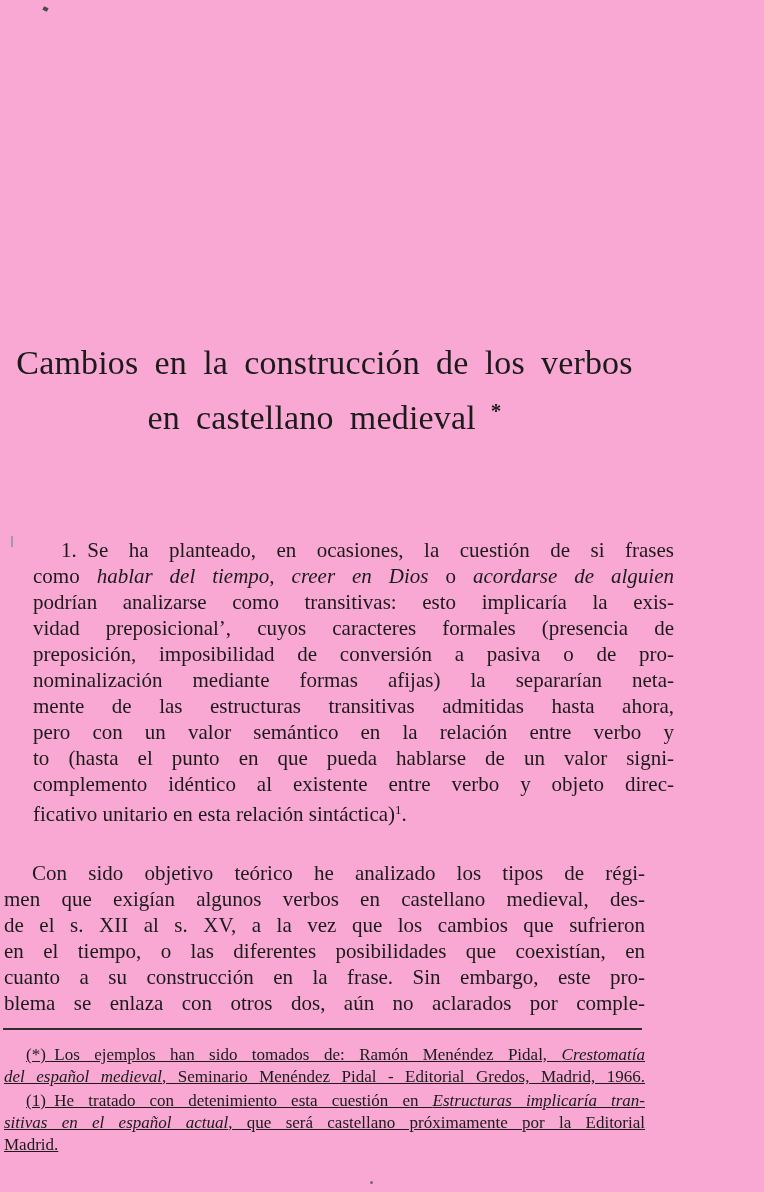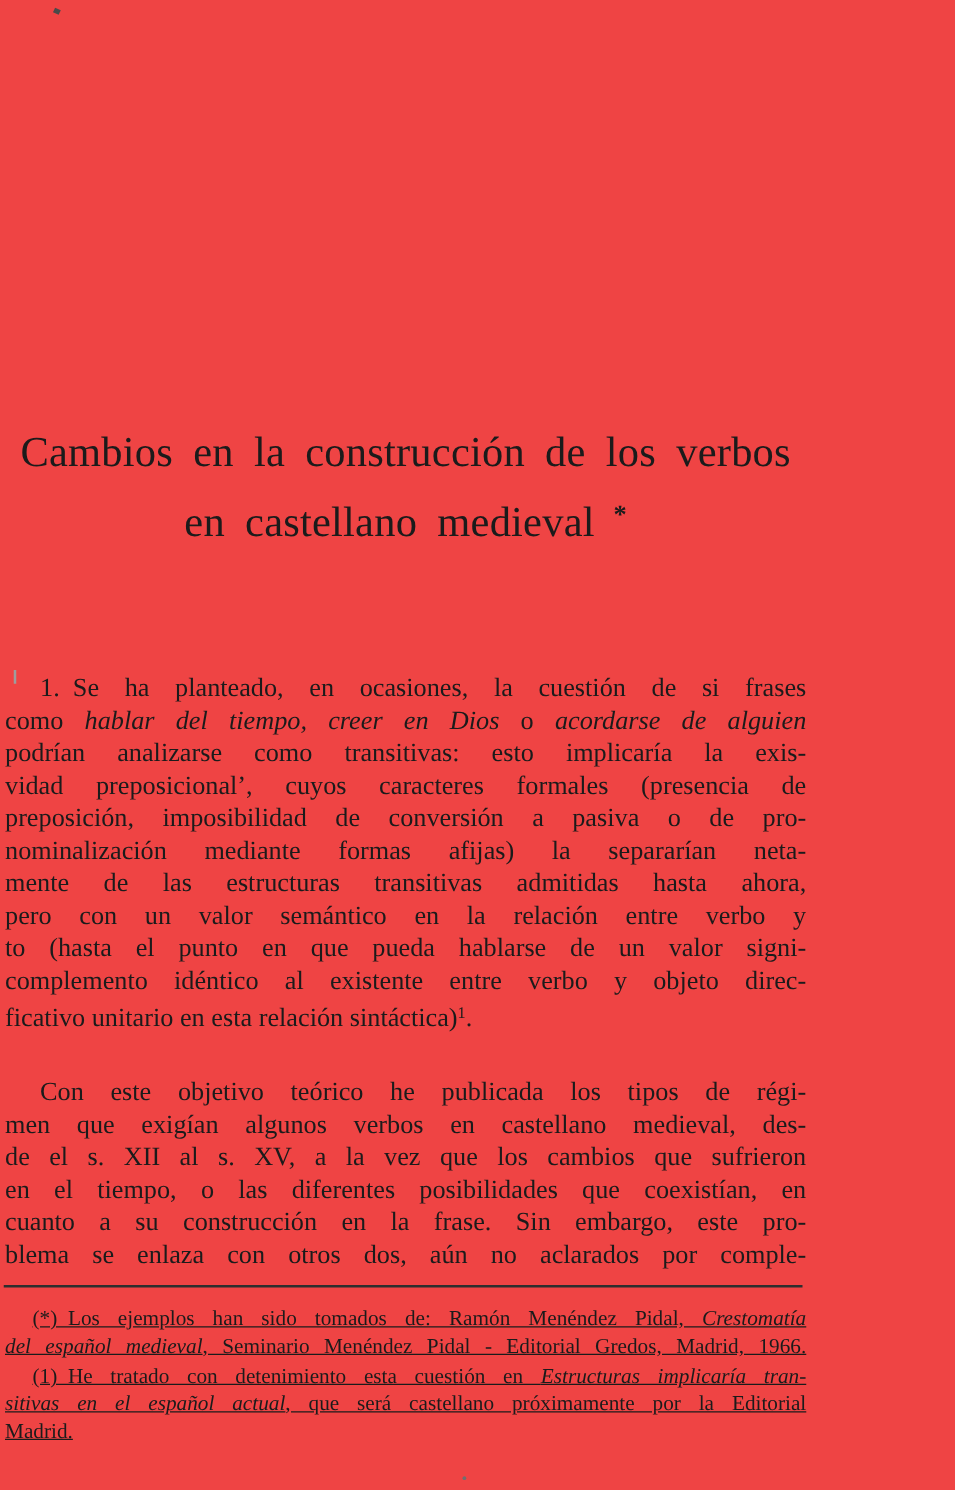--- a/index.html
+++ b/index.html
@@ -5,21 +5,21 @@
   * { box-sizing: border-box; }
   html, body { margin: 0; padding: 0; }
   body {
     width: 764px; height: 1192px;
     background: #ffffff;
     font-family: "Liberation Serif", "DejaVu Serif", serif;
   }
   .page {
     position: relative;
     width: 764px; height: 1192px;
-    background: #ef4444;
+    background: #f9a8d4;
     color: #1b1b1b;
     overflow: hidden;
   }
   .title-block {
     position: absolute;
     top: 338px; left: 4px; width: 641px;
     text-align: center;
     font-size: 34px;
     line-height: 49px;
     word-spacing: 0.22em;
@@ -31,21 +31,21 @@
     font-size: 0.62em;
     vertical-align: 11px;
     margin-left: 15px;
     word-spacing: 0;
   }
   .para {
     position: absolute;
     left: 4px; width: 641px;
     font-size: 21px;
   }
-  #para1 { top: 537px; }
+  #para1 { top: 537px; margin-left: 29px; }
   #para2 { top: 860px; }
   .para .line {
     height: 26px;
     line-height: 26px;
   }
   .line.just {
     text-align: justify;
     text-align-last: justify;
     text-justify: inter-word;
   }
@@ -98,21 +98,21 @@
       <div class="line just"><span>vidad preposicional’, cuyos caracteres formales (presencia de</span></div>
       <div class="line just"><span>preposición, imposibilidad de conversión a pasiva o de pro-</span></div>
       <div class="line just"><span>nominalización mediante formas afijas) la separarían neta-</span></div>
       <div class="line just"><span>mente de las estructuras transitivas admitidas hasta ahora,</span></div>
       <div class="line just"><span>pero con un valor semántico en la relación entre verbo y</span></div>
       <div class="line just"><span>to (hasta el punto en que pueda hablarse de un valor signi-</span></div>
       <div class="line just"><span>complemento idéntico al existente entre verbo y objeto direc-</span></div>
       <div class="line"><span>ficativo unitario en esta relación sintáctica)</span><span class="sup">1</span><span>.</span></div>
     </div>
   <div class="para" id="para2">
-      <div class="line just ind"><span>Con este objetivo teórico he publicada los tipos de régi-</span></div>
+      <div class="line just ind"><span>Con sido objetivo teórico he analizado los tipos de régi-</span></div>
       <div class="line just"><span>men que exigían algunos verbos en castellano medieval, des-</span></div>
       <div class="line just"><span>de el s. XII al s. XV, a la vez que los cambios que sufrieron</span></div>
       <div class="line just"><span>en el tiempo, o las diferentes posibilidades que coexistían, en</span></div>
       <div class="line just"><span>cuanto a su construcción en la frase. Sin embargo, este pro-</span></div>
       <div class="line just"><span>blema se enlaza con otros dos, aún no aclarados por comple-</span></div>
     </div>
 
   <div class="separator"></div>
 
   <div class="footnotes">

